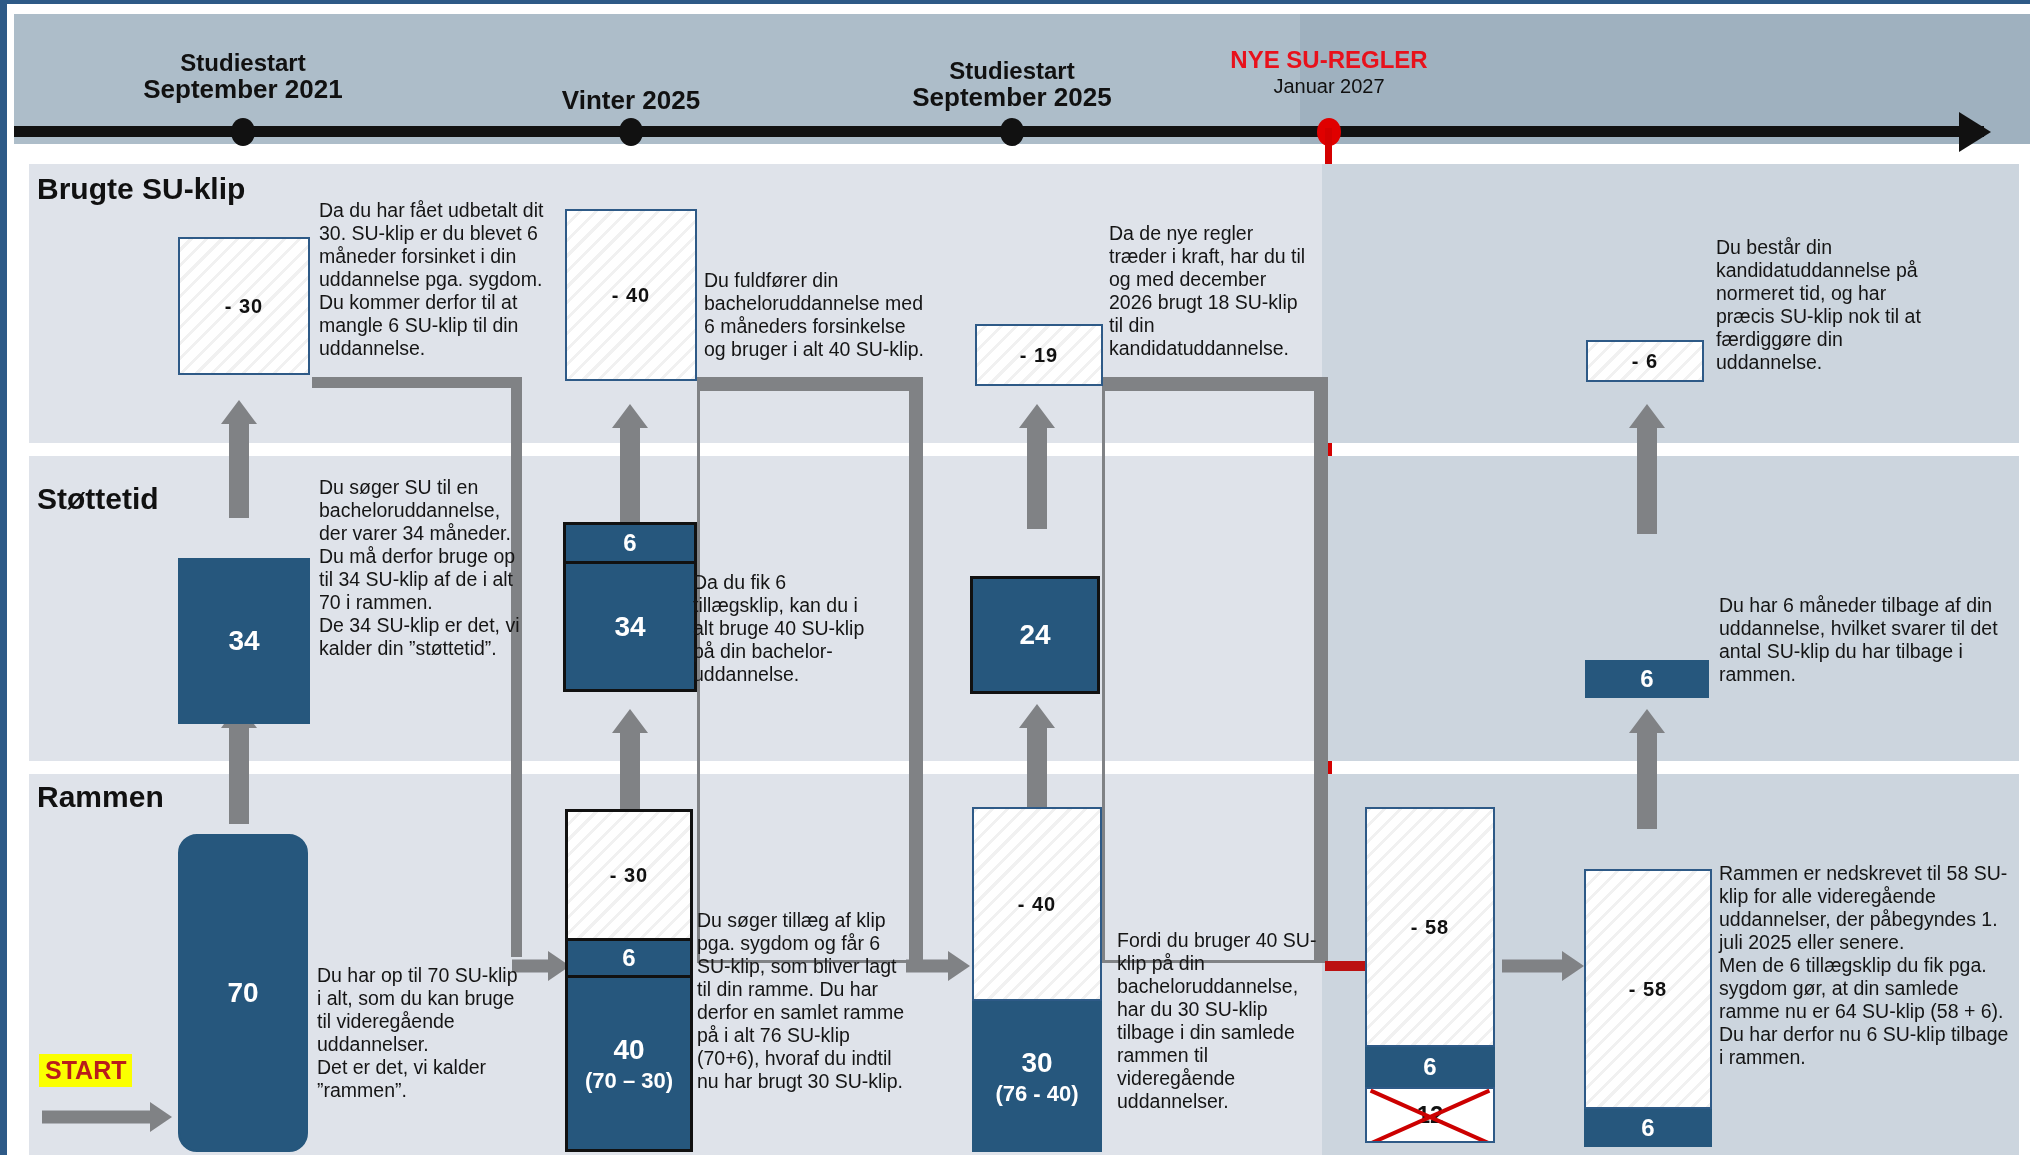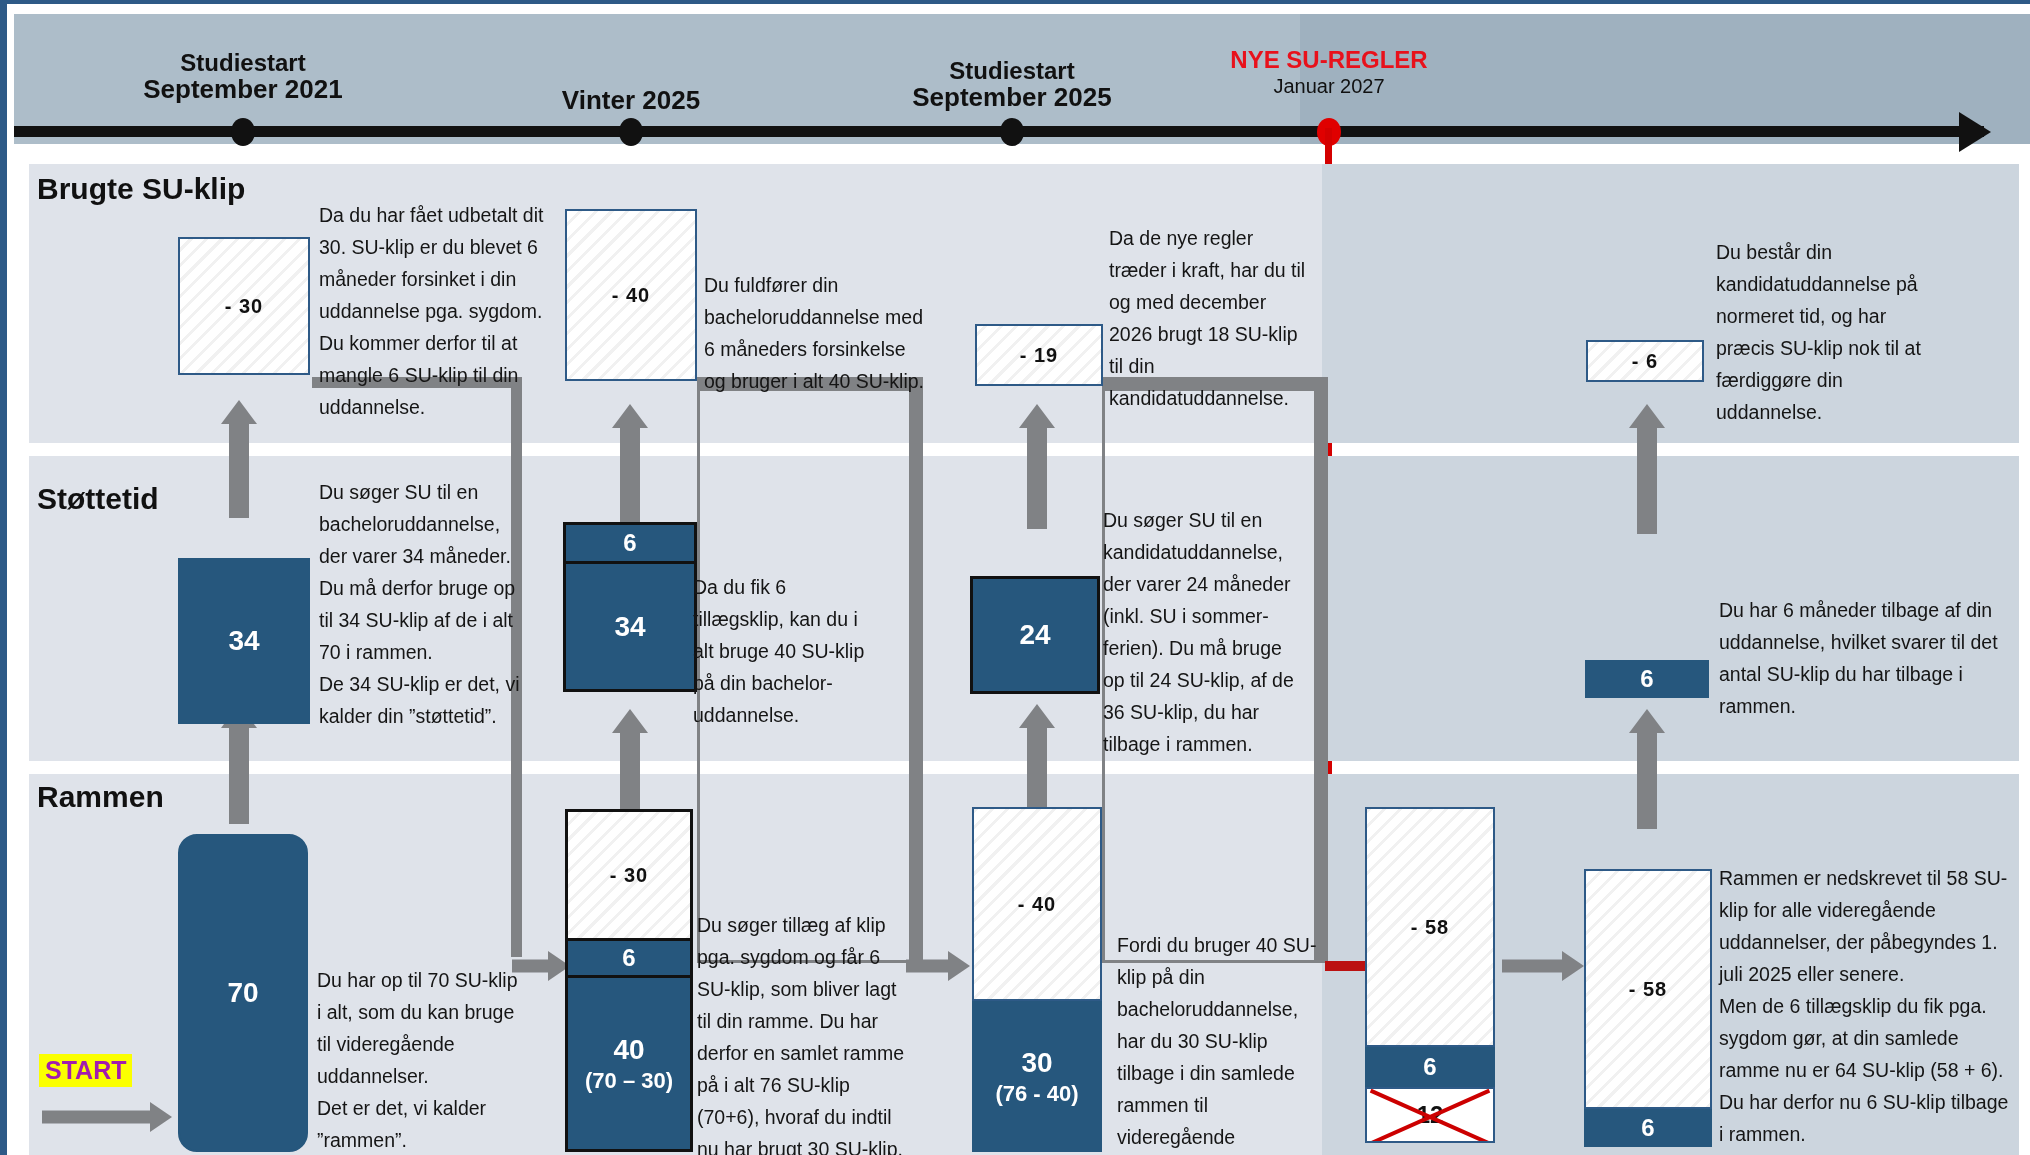--- a/index.html
+++ b/index.html
@@ -24,21 +24,21 @@
   
   .red-rule{position:absolute;left:1318px;top:124px;width:7px;height:1031px;background:#d40000;}
 
   
   .row-band{position:absolute;left:22px;background:#dfe3ea;}
   #row-brugte{top:160px;width:1990px;height:279px;}
   #row-stottetid{top:452px;width:1990px;height:305px;}
   #row-rammen{top:770px;width:1990px;height:385px;}
   .row-band .shade-right{position:absolute;top:0;right:0;width:697px;height:100%;background:#ccd5de;}
   .row-title{position:absolute;font-size:30px;font-weight:bold;color:#111;z-index:6;}
-  .note{position:absolute;font-size:19.5px;line-height:32px;color:#151515;z-index:7;}
+  .note{position:absolute;font-size:19.5px;line-height:23px;color:#151515;z-index:7;}
 
   
   .box{position:absolute;box-sizing:border-box;display:flex;flex-direction:column;
        align-items:center;justify-content:center;z-index:5;}
   .box .val{font-weight:bold;}
   .hatch{
     border:2px solid #2e5a87;
     background-color:#ffffff;
     background-image:repeating-linear-gradient(-45deg,
         rgba(0,0,0,0.055) 0px, rgba(0,0,0,0.055) 3px,
@@ -68,21 +68,21 @@
   .rarrow{position:absolute;z-index:4;}
   .rarrow .stem{position:absolute;left:0;top:50%;transform:translateY(-50%);height:13px;background:#808285;}
   .rarrow .head{position:absolute;right:0;top:50%;transform:translateY(-50%);width:0;height:0;
       border-top:15px solid transparent;border-bottom:15px solid transparent;border-left:22px solid #808285;}
   .rarrow.red .stem{background:#bb1111;}
   .rarrow.red .head{border-left-color:#bb1111;}
 
   
   .elbow{position:absolute;z-index:3;border-color:#808285;border-style:solid;}
 
-  .start-badge{position:absolute;background:#fbff00;color:#a21caf;font-weight:bold;font-size:25px;
+  .start-badge{position:absolute;background:#fbff00;color:#b91c1c;font-weight:bold;font-size:25px;
                padding:2px 6px;z-index:8;}
 </style>
 </head>
 <body>
 
 <div id="root">
 
   <div class="timeline-band">
     <div class="post-band"></div>
   </div>
@@ -170,21 +170,20 @@
     <span class="val">6</span>
   </div>
   <div class="box solid dkborder" style="left:556px;top:560px;width:134px;height:128px;border-top:none;">
     <span class="val">34</span>
   </div>
   <div class="note" style="left:686px;top:567px;width:182px;">Da du fik 6 tillægsklip, kan du i alt bruge 40 SU-klip på din bachelor-uddannelse.</div>
 
   <div class="box solid dkborder" style="left:963px;top:572px;width:130px;height:118px;">
     <span class="val">24</span>
   </div>
-  <div class="note" style="left:1096px;top:500px;width:198px;">Du søger SU til en kandidatuddannelse, der varer 24 måneder (inkl. SU i sommer-ferien). Du må bruge op til 24 SU-klip, af de 36 SU-klip, du har tilbage i rammen.</div>
 
   <div class="box solid thinbar" style="left:1578px;top:656px;width:124px;height:38px;">
     <span class="val">6</span>
   </div>
   <div class="note" style="left:1712px;top:590px;width:290px;">Du har 6 måneder tilbage af din uddannelse, hvilket svarer til det antal SU-klip du har tilbage i rammen.</div>
 
   <div class="row-band" id="row-rammen">
     <div class="shade-right"></div>
   </div>
   <div class="row-title" style="left:30px;top:776px;">Rammen</div>

